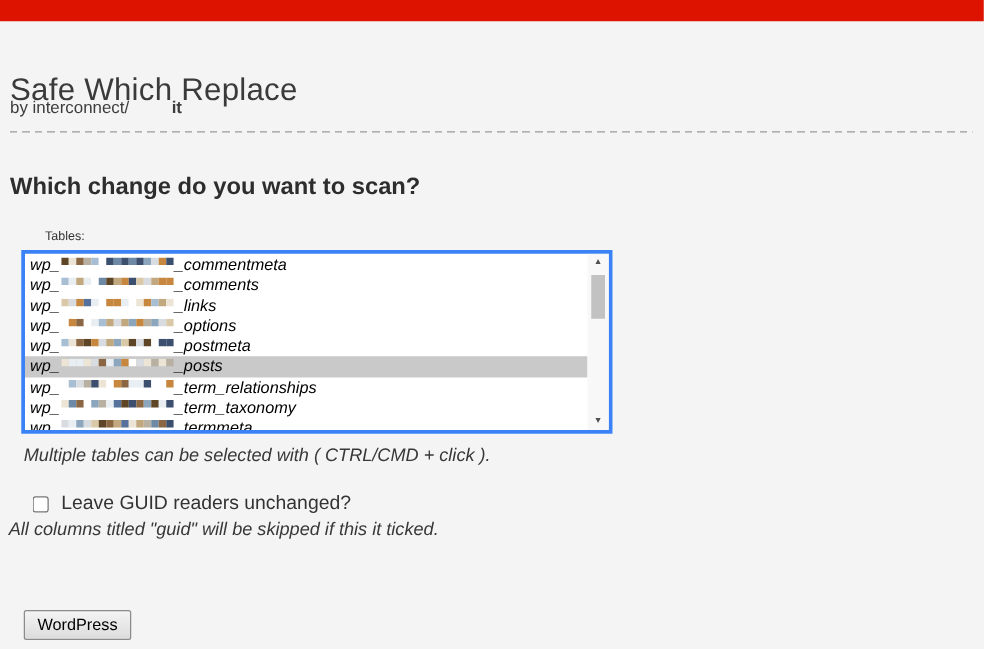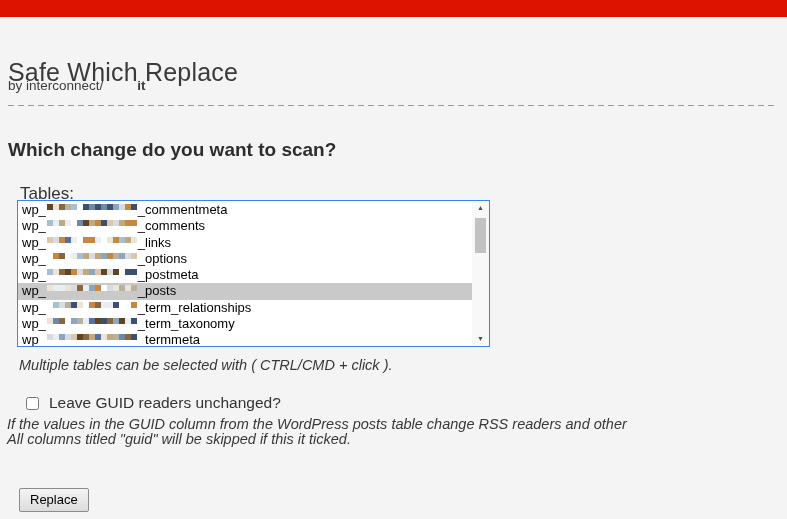--- a/index.html
+++ b/index.html
@@ -29,30 +29,31 @@
   .divider {
     position: absolute; left: 8px; top: 105px;
     width: 770px; height: 1px;
     background: repeating-linear-gradient(90deg, #9a9a9a 0 6px, transparent 6px 10px);
   }
   .section-heading {
     position: absolute; left: 8px; top: 123px;
     font-size: 19px; font-weight: bold; color: #2d2d2d;
   }
   .tables-label {
-    position: absolute; left: 20px; top: 184px;
-    font-size: 17px; color: #333; text-align: center;
+    position: absolute; left: 36px; top: 184px;
+    font-size: 10px; color: #333; text-align: center;
   }
   .listbox {
     position: absolute; left: 17px; top: 200px;
     width: 473px; height: 147px;
     background: #ffffff;
-    border: 1px solid #3b82f6;
+    border: 3px solid #3b82f6;
     box-sizing: border-box;
     overflow: hidden;
+    font-style: italic;
   }
   .rows {
     position: absolute; left: 0; top: 0; right: 17px; bottom: 0;
     padding-top: 1px;
   }
   .row {
     height: 16.3px; line-height: 16.3px;
     padding-left: 4px;
     font-size: 13px; color: #000;
     white-space: nowrap;
@@ -153,17 +154,16 @@
 </div>
 
 <div class="multi-hint">Multiple tables can be selected with ( CTRL/CMD + click ).</div>
 
 <div class="guid-row">
   <input type="checkbox" id="guid-cb" style="">
   <label for="guid-cb">Leave GUID readers unchanged?</label>
 </div>
 
 <div class="guid-note">
-  <div>If the values in the GUID column from the WordPress posts table change RSS readers and other</div>
   <div>All columns titled "guid" will be skipped if this it ticked.</div>
 </div>
 
-<button class="continue-btn">Replace</button>
+<button class="continue-btn">WordPress</button>
 
 </body></html>

